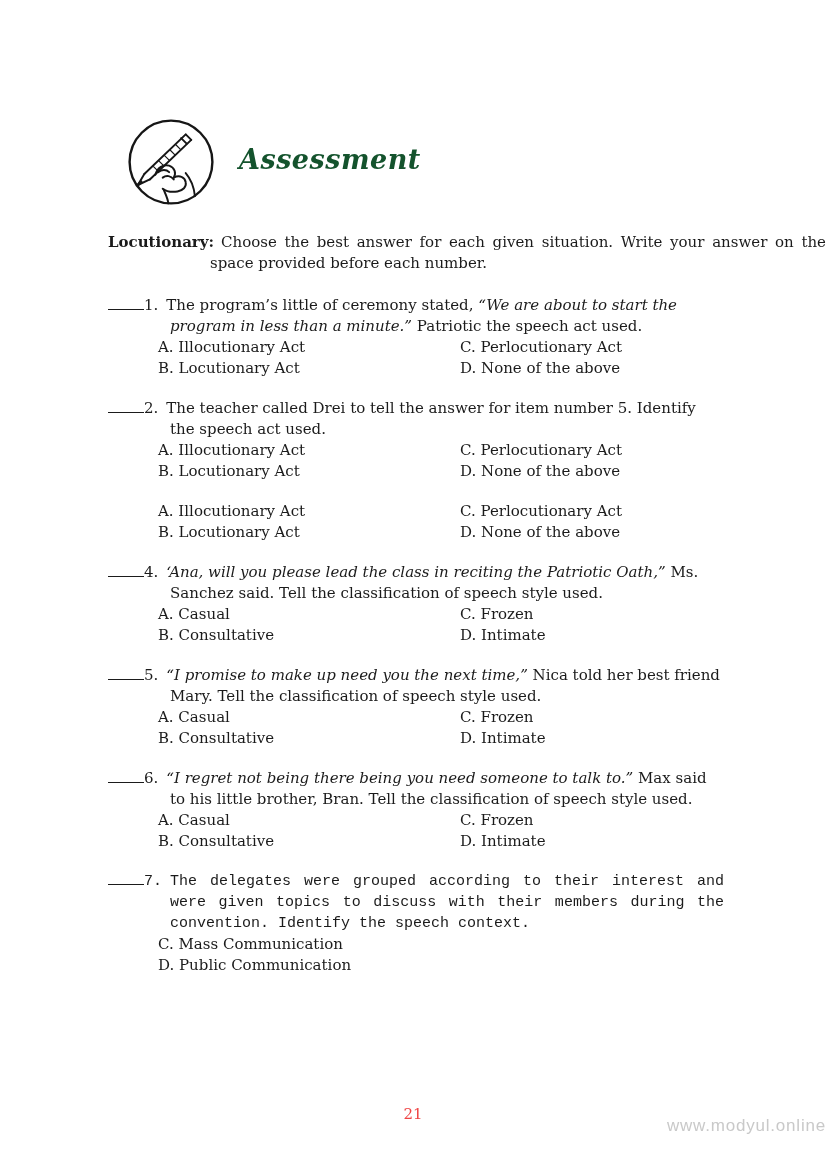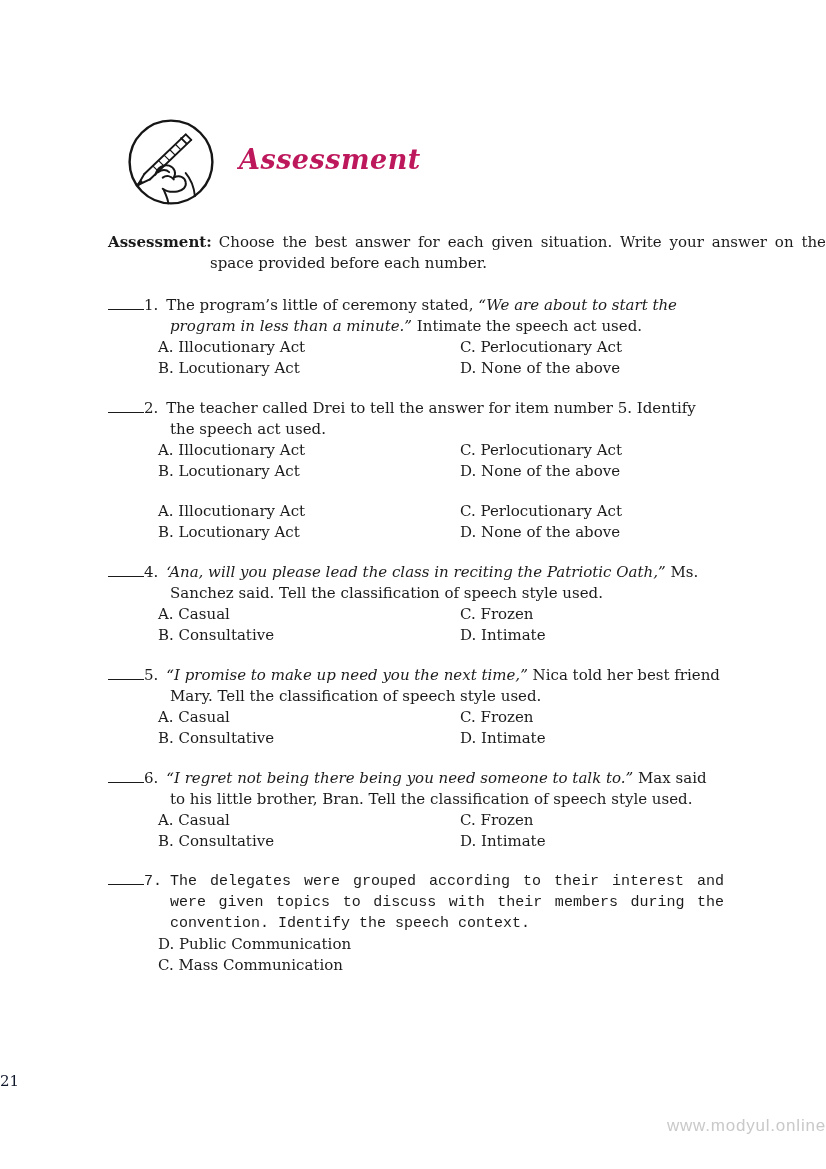--- a/index.html
+++ b/index.html
@@ -21,21 +21,21 @@
     display: flex;
     align-items: center;
   }
   .icon-wrap { width: 92px; height: 92px; display: block; }
   .page-title {
     margin: 0 0 6px 22px;
     font-style: italic;
     font-weight: 700;
     font-size: 27px;
     letter-spacing: 0.5px;
-    color: #be185d;
+    color: #14532d;
   }
   
   .directions {
     position: absolute;
     top: 232px;
     left: 108px;
     width: 616px;
     margin: 0;
     line-height: 21px;
     padding-left: 102px;
@@ -70,25 +70,26 @@
     display: grid;
     grid-template-columns: 302px 1fr;
     grid-template-rows: repeat(2, 21px);
     grid-auto-flow: column;
     margin-left: 50px;
     line-height: 21px;
   }
   
   .pageno {
     position: absolute;
-    top: 1072px;
+    top: 1105px;
     left: 0;
     width: 100%;
+    text-align: center;
     font-size: 15px;
-    color: #0f172a;
+    color: #ef4444;
   }
   .watermark {
     position: absolute;
     top: 1116px;
     left: 0;
     width: 100%;
     text-align: right;
     font-family: "Liberation Sans", "DejaVu Sans", sans-serif;
     font-size: 17px;
     letter-spacing: 0.8px;
@@ -117,26 +118,26 @@
         <path d="M36,61 c4,-3 9,-3 12,0"></path>
         <path d="M41,67 c4,-3 9,-2 12,2"></path>
         <path d="M53,67 c6,-3 12,-1 13,5 c1,5 -3,9 -9,10 c-6,1 -12,0 -16,-3"></path>
         <path d="M66,62 c6,7 9,15 10,25"></path>
         <path d="M42,80 c3,7 5,11 5,15"></path>
       </svg>
     </span>
     <h1 class="page-title">Assessment</h1>
   </div>
 
-  <p class="directions"><span class="dir-label">Assessment:</span><span>Choose the best answer for each given situation. Write your answer on the space provided before each number.</span></p>
+  <p class="directions"><span class="dir-label">Locutionary:</span><span>Choose the best answer for each given situation. Write your answer on the space provided before each number.</span></p>
 
   <div class="questions">
 
     <div class="question">
-      <p class="stem"><span class="blank"></span><span class="qnum">1.</span><span><span>The program’s little of ceremony stated, </span><span class="it">“We are about to start the program in less than a minute.”</span><span> Intimate the speech act used.</span></span></p>
+      <p class="stem"><span class="blank"></span><span class="qnum">1.</span><span><span>The program’s little of ceremony stated, </span><span class="it">“We are about to start the program in less than a minute.”</span><span> Patriotic the speech act used.</span></span></p>
       <div class="options">
         <span>A. Illocutionary Act</span>
         <span>B. Locutionary Act</span>
         <span>C. Perlocutionary Act</span>
         <span>D. None of the above</span>
       </div>
     </div>
 
     <div class="question">
       <p class="stem"><span class="blank"></span><span class="qnum">2.</span><span><span>The teacher called Drei to tell the answer for item number 5. Identify the speech act used.</span></span></p>
@@ -183,22 +184,22 @@
         <span>A. Casual</span>
         <span>B. Consultative</span>
         <span>C. Frozen</span>
         <span>D. Intimate</span>
       </div>
     </div>
 
     <div class="question">
       <p class="stem justify"><span class="blank"></span><span class="qnum">7.</span><span><span>The delegates were grouped according to their interest and were given topics to discuss with their members during the convention. Identify the speech context.</span></span></p>
       <div class="options">
+        <span>C. Mass Communication</span>
         <span>D. Public Communication</span>
-        <span>C. Mass Communication</span>
       </div>
     </div>
 
   </div>
 
   <div class="pageno">21</div>
   <div class="watermark">www.modyul.online</div>
 
 </div>
 

